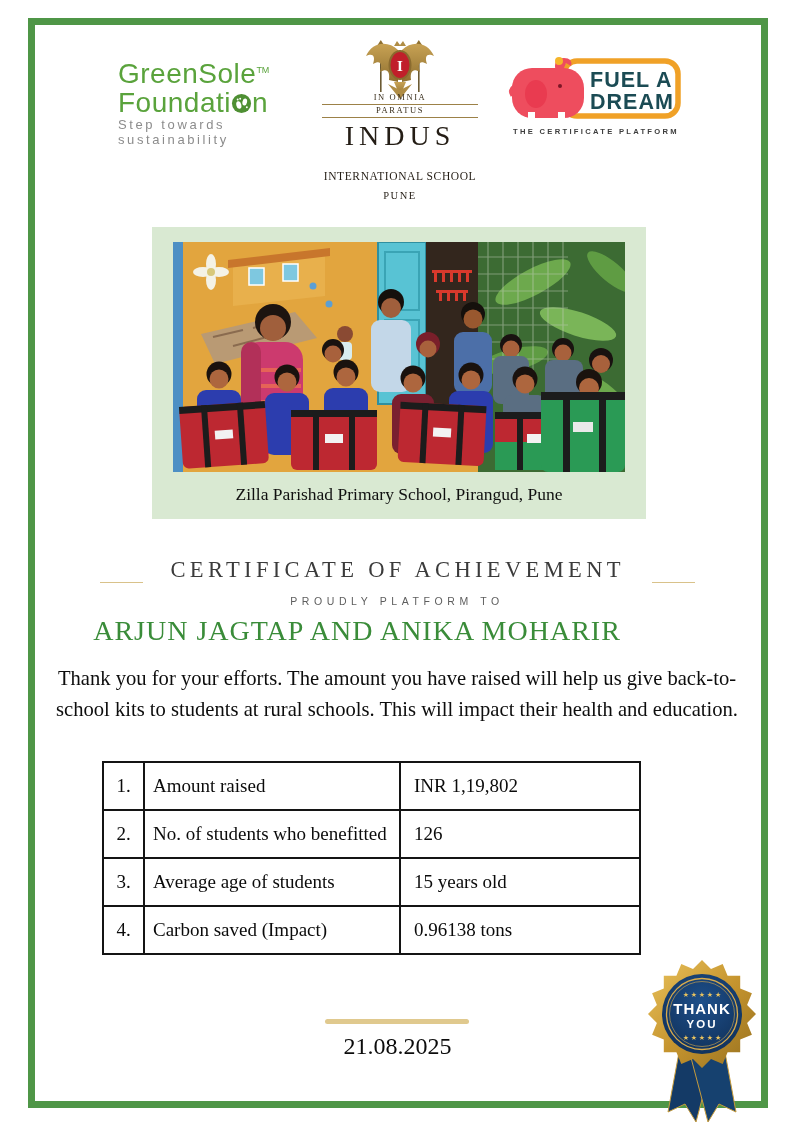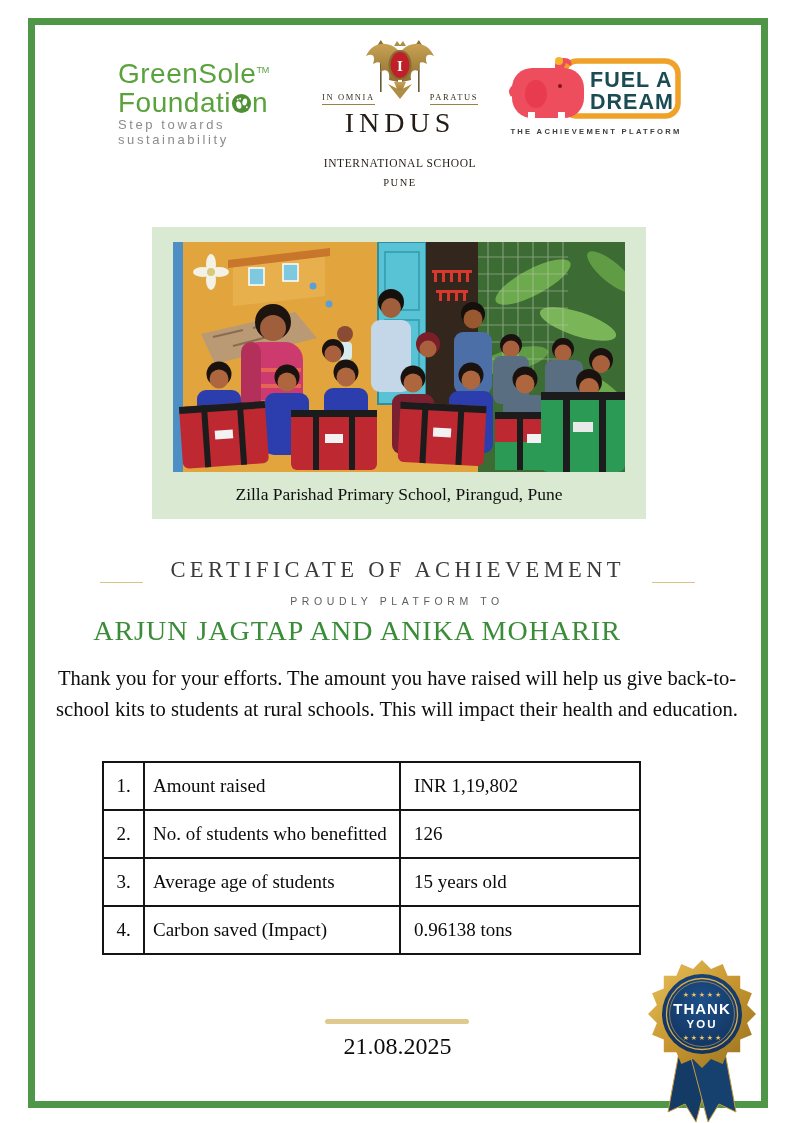--- a/index.html
+++ b/index.html
@@ -12,21 +12,21 @@
     border:7px solid #4f9647;box-sizing:border-box;
   }
   
   .logo-greensole{position:absolute;left:118px;top:56px;width:195px;font-family:"Liberation Sans",sans-serif;}
   .gs-line{color:#5aa33c;font-size:28px;line-height:29px;font-weight:500;letter-spacing:.5px;}
   .gs-line sup{font-size:9px;letter-spacing:0;vertical-align:10px;}
   .gs-foot{display:inline-block;width:21px;height:21px;vertical-align:-2px;}
   .gs-tag{color:#8c8c8c;font-size:13px;letter-spacing:2.6px;margin-top:0;}
   .logo-indus{position:absolute;left:322px;top:38px;width:156px;text-align:center;font-family:"Liberation Serif",serif;color:#241d15;}
   .indus-crest{display:block;margin:0 auto;}
-  .indus-motto{display:flex;justify-content:space-between;margin-top:-8px;}
+  .indus-motto{display:flex;justify-content:space-between;margin-top:-8px;flex-direction:column;}
   .indus-motto span{font-size:8.5px;letter-spacing:1.6px;color:#3a2f1d;border-bottom:1px solid #9c8147;padding-bottom:2px;}
   .indus-name{font-size:28px;letter-spacing:5px;margin-top:2px;font-weight:500;}
   .indus-line2{font-size:11.5px;letter-spacing:.6px;margin-top:18px;}
   .indus-pune{font-size:10.5px;letter-spacing:1.5px;margin-top:8px;}
   .logo-fuel{position:absolute;left:506px;top:52px;width:180px;font-family:"Liberation Sans",sans-serif;}
   .fuel-tag{font-size:7.6px;letter-spacing:2.3px;color:#3d3d3d;margin-top:3px;text-align:center;font-weight:700;}
   
   .intro{
     position:absolute;left:0;top:171px;width:794px;text-align:center;
     font-family:"Liberation Sans",sans-serif;font-weight:700;font-size:15.2px;
@@ -108,21 +108,21 @@
     <circle cx="53" cy="9" r="4" fill="#f5b52a"></circle>
     <rect x="6" y="16" width="72" height="50" rx="20" fill="#ee4d5e"></rect>
     <ellipse cx="30" cy="42" rx="11" ry="14" fill="#e93b50"></ellipse>
     <circle cx="54" cy="34" r="2" fill="#7c1626"></circle>
     <path d="M8,34 q-6,4 -2,10" stroke="#ee4d5e" stroke-width="3" fill="none"></path>
     <rect x="22" y="60" width="7" height="8" fill="#ffffff"></rect>
     <rect x="52" y="60" width="7" height="8" fill="#ffffff"></rect>
     <text x="84" y="35" font-family="Liberation Sans, sans-serif" font-weight="bold" font-size="21.5" fill="#1b4b54" letter-spacing="1">FUEL A</text>
     <text x="84" y="57" font-family="Liberation Sans, sans-serif" font-weight="bold" font-size="21.5" fill="#1b4b54" letter-spacing="1">DREAM</text>
   </svg>
-  <div class="fuel-tag">THE ACHIEVEMENT PLATFORM</div>
+  <div class="fuel-tag">THE CERTIFICATE PLATFORM</div>
 </div>
 
 <div class="intro">
 </div>
 
 <div class="photo-panel">
   <svg width="452" height="230" viewBox="0 0 452 230">
     <rect width="452" height="230" fill="#e2a53e"></rect>
     <rect width="10" height="230" fill="#4d8fc4"></rect>
 

